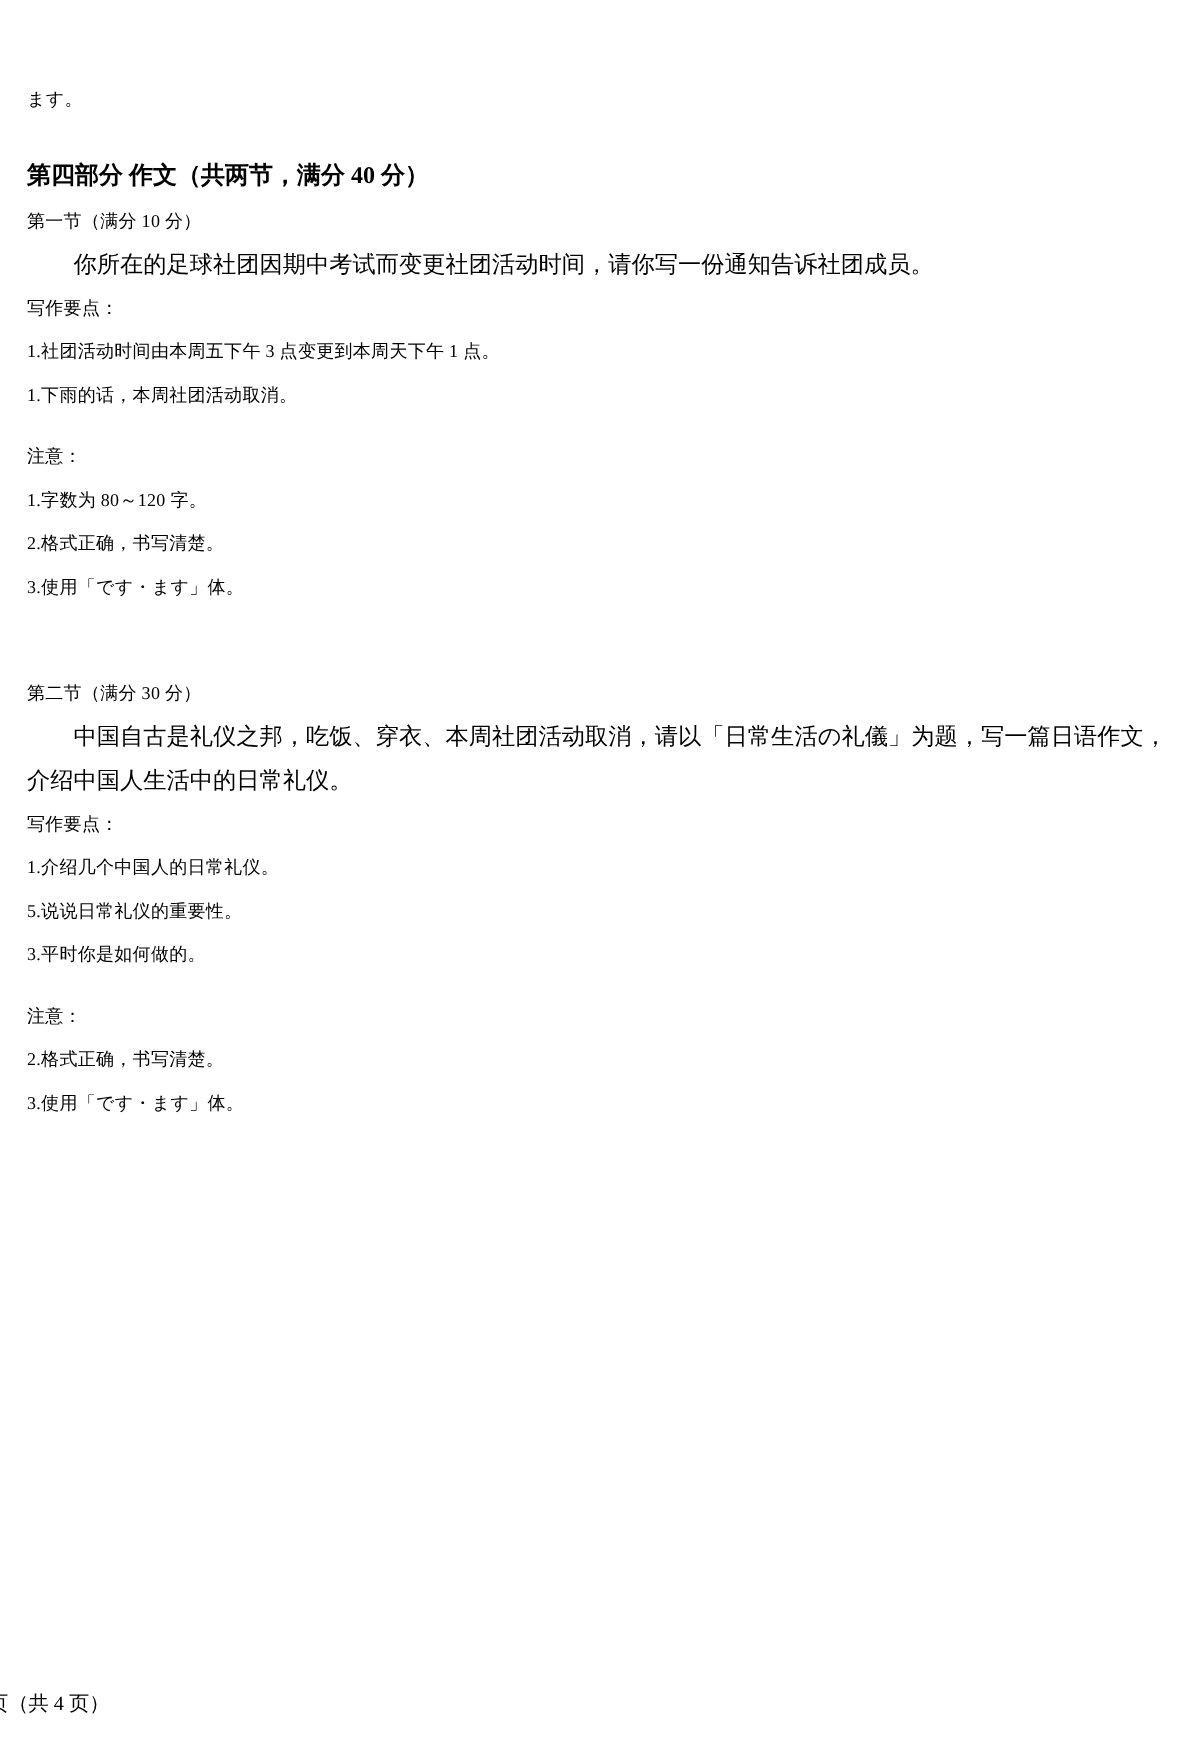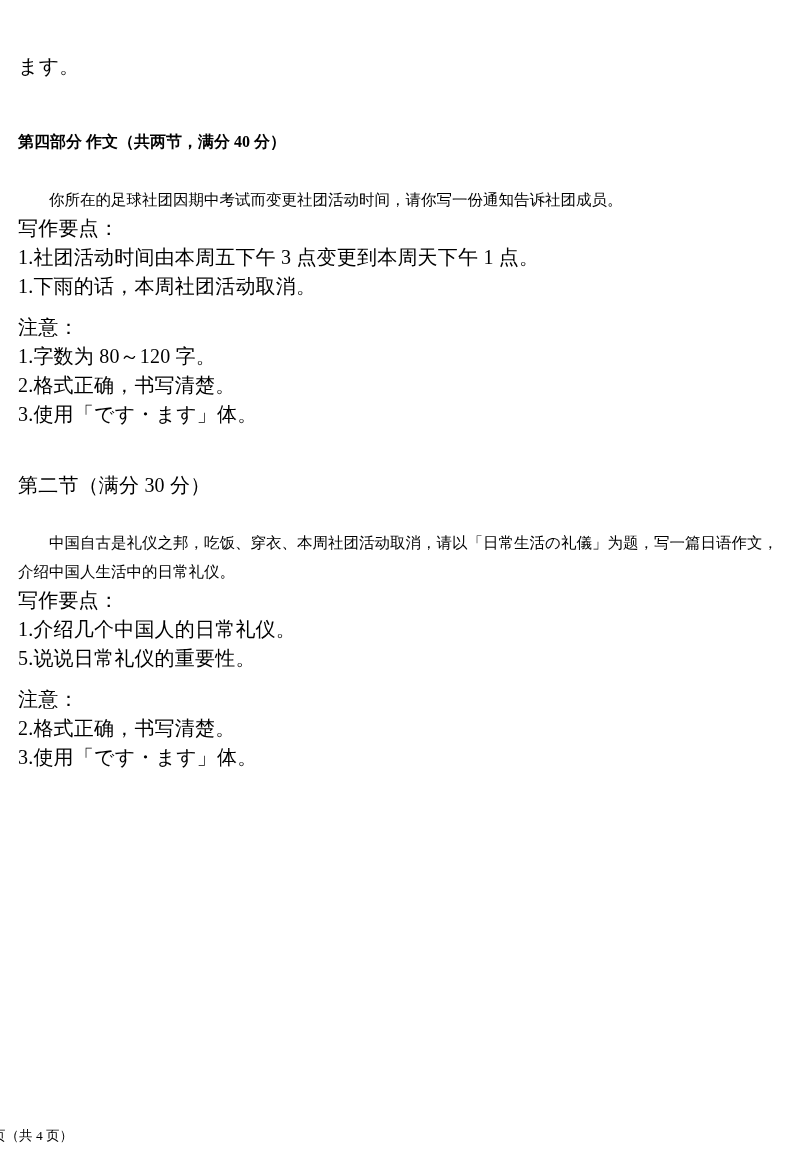--- a/index.html
+++ b/index.html
@@ -23,37 +23,35 @@
     height: 1169px;
     background: #fff;
   }
   .content {
     position: absolute;
     left: 18px;
     top: 52px;
     width: 760px;
   }
   .line {
-    font-size: 20px;
+    font-size: 12px;
     line-height: 29px;
     white-space: pre-wrap;
     letter-spacing: 0.2px;
   }
   .indent2 {
     text-indent: 2em;
-    margin-top: 28px;
   }
   .spacer-sm { height: 12px; }
   .spacer-md { height: 22px; }
   .spacer-lg { height: 30px; }
   .section-title {
     font-size: 16px;
     font-weight: bold;
     line-height: 30px;
-    margin-top: 24px;
   }
   .para {
     font-size: 15.5px;
     line-height: 29px;
     text-align: justify;
   }
   .footer {
     position: absolute;
     left: 0;
     bottom: 24px;
@@ -74,20 +72,21 @@
 <div class="page">
 
   <div class="content">
 
     <div class="line">ます。</div>
 
     <div class="spacer-md"></div>
 
     <div class="section-title">第四部分 作文（共两节，满分 40 分）</div>
 
+    <div class="line">第一节（满分 10 分）</div>
 
     <div class="para indent2">你所在的足球社团因期中考试而变更社团活动时间，请你写一份通知告诉社团成员。</div>
 
     <div class="line">写作要点：</div>
     <div class="line">1.社团活动时间由本周五下午 3 点变更到本周天下午 1 点。</div>
     <div class="line">1.下雨的话，本周社团活动取消。</div>
 
     <div class="spacer-sm"></div>
 
     <div class="line">注意：</div>
@@ -98,20 +97,21 @@
     <div class="spacer-lg"></div>
     <div class="spacer-sm"></div>
 
     <div class="line">第二节（满分 30 分）</div>
 
     <div class="para indent2">中国自古是礼仪之邦，吃饭、穿衣、本周社团活动取消，请以「日常生活の礼儀」为题，写一篇日语作文，介绍中国人生活中的日常礼仪。</div>
 
     <div class="line">写作要点：</div>
     <div class="line">1.介绍几个中国人的日常礼仪。</div>
     <div class="line">5.说说日常礼仪的重要性。</div>
+    <div class="line">3.平时你是如何做的。</div>
 
     <div class="spacer-sm"></div>
 
     <div class="line">注意：</div>
     <div class="line">2.格式正确，书写清楚。</div>
     <div class="line">3.使用「です・ます」体。</div>
 
   </div>
 
   <div class="footer">

